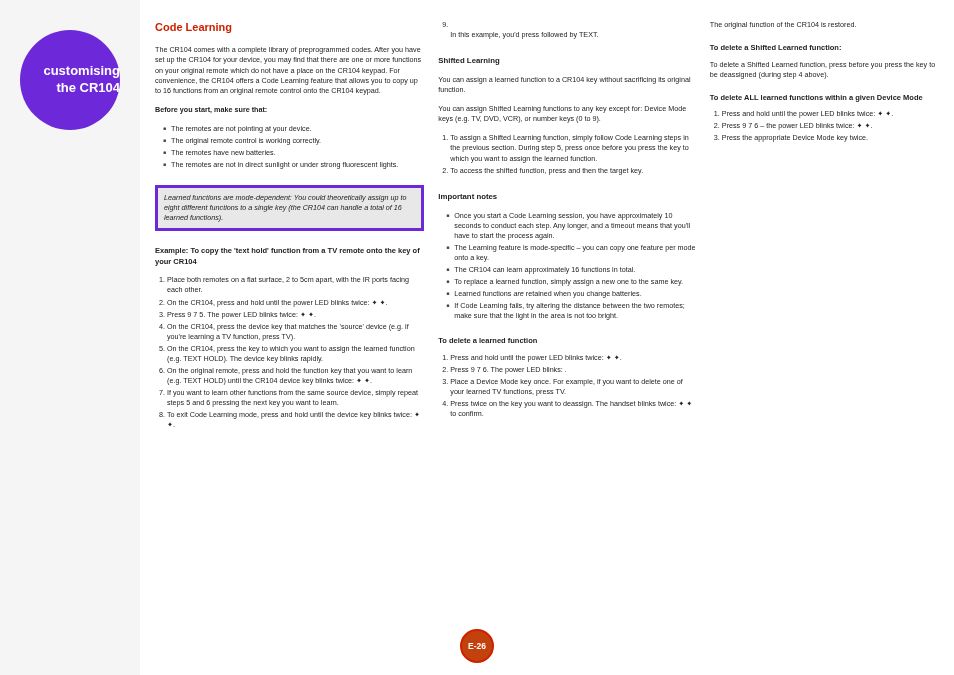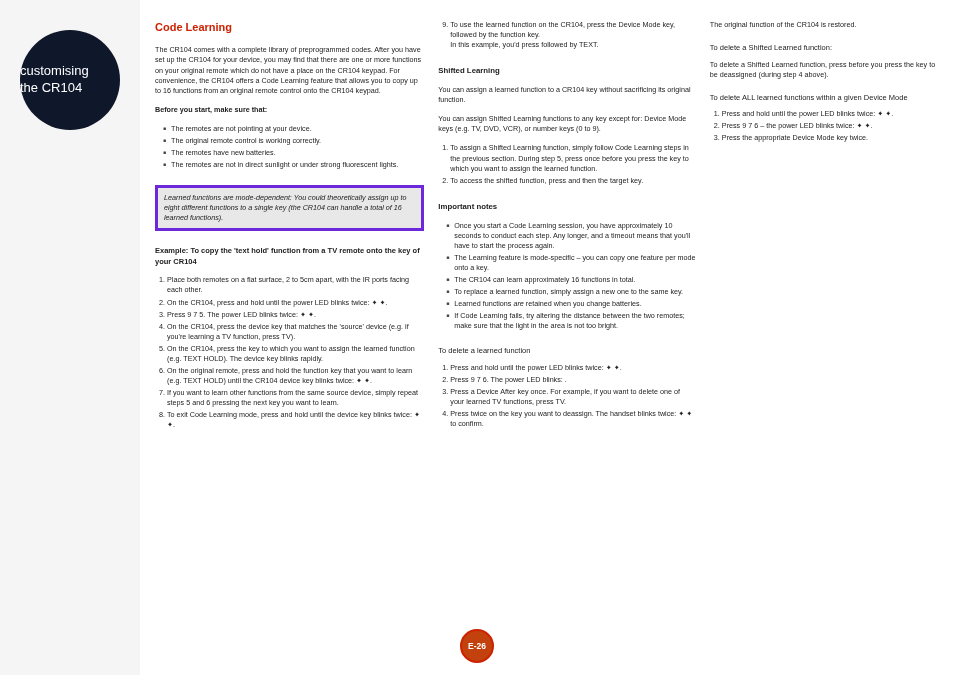--- a/index.html
+++ b/index.html
@@ -29,29 +29,29 @@
       align-items: flex-start;
       justify-content: center;
       padding-top: 30px;
       flex-shrink: 0;
     }
 
     .circle-badge {
       width: 100px;
       height: 100px;
       border-radius: 50%;
-      background: #0f172a;
+      background: #6d28d9;
       display: flex;
       flex-direction: column;
-      align-items: flex-start;
+      align-items: flex-end;
       justify-content: center;
       color: white;
       text-align: center;
       font-size: 13px;
-      font-weight: normal;
+      font-weight: bold;
       line-height: 1.3;
     }
 
     
     .main-content {
       flex: 1;
       display: flex;
       padding: 20px 10px 10px 15px;
       gap: 14px;
     }
@@ -80,21 +80,21 @@
     .sub-title {
       font-size: 7.8px;
       font-weight: bold;
       color: #222;
       margin-top: 5px;
       margin-bottom: 2px;
     }
 
     .bold-title {
       font-size: 7.5px;
-      font-weight: normal;
+      font-weight: bold;
       color: #222;
       margin-top: 4px;
     }
 
     p {
       margin-bottom: 3px;
       font-size: 7.2px;
       line-height: 1.4;
     }
 
@@ -206,21 +206,20 @@
         <li>On the CR104, press the key to which you want to assign the learned function (e.g. TEXT HOLD). The device key blinks rapidly.</li>
         <li>On the original remote, press and hold the function key that you want to learn (e.g. TEXT HOLD) until the CR104 device key blinks twice: ✦ ✦.</li>
         <li>If you want to learn other functions from the same source device, simply repeat steps 5 and 6 pressing the next key you want to learn.</li>
         <li>To exit Code Learning mode, press and hold until the device key blinks twice: ✦ ✦.</li>
       </ol>
     </div>
 
     <div class="col col-mid">
       <ol class="numbered" start="9">
         <li>
-          <span>To use the learned function on the CR104, press the Device Mode key, followed by the function key.</span>
           <br>
           <span>In this example, you'd press followed by TEXT.</span>
         </li>
       </ol>
 
       <div class="sub-title">Shifted Learning</div>
       <p>You can assign a learned function to a CR104 key without sacrificing its original function.</p>
       <p>You can assign Shifted Learning functions to any key except for: Device Mode keys (e.g. TV, DVD, VCR), or number keys (0 to 9).</p>
       <ol class="numbered">
         <li>To assign a Shifted Learning function, simply follow Code Learning steps in the previous section. During step 5, press once before you press the key to which you want to assign the learned function.</li>
@@ -234,21 +233,21 @@
         <li>The CR104 can learn approximately 16 functions in total.</li>
         <li>To replace a learned function, simply assign a new one to the same key.</li>
         <li>Learned functions <span class="italic">are</span> retained when you change batteries.</li>
         <li>If Code Learning fails, try altering the distance between the two remotes; make sure that the light in the area is not too bright.</li>
       </ul>
 
       <div class="bold-title">To delete a learned function</div>
       <ol class="numbered">
         <li>Press and hold until the power LED blinks twice: ✦ ✦.</li>
         <li>Press 9 7 6. The power LED blinks: .</li>
-        <li>Press a Device After key once. For example, if you want to delete one of your learned TV functions, press TV.</li>
+        <li>Place a Device Mode key once. For example, if you want to delete one of your learned TV functions, press TV.</li>
         <li>Press twice on the key you want to deassign. The handset blinks twice: ✦ ✦ to confirm.</li>
       </ol>
     </div>
 
     <div class="col col-right">
       <p>The original function of the CR104 is restored.</p>
 
       <div class="bold-title">To delete a Shifted Learned function:</div>
       <p>To delete a Shifted Learned function, press before you press the key to be deassigned (during step 4 above).</p>
 

